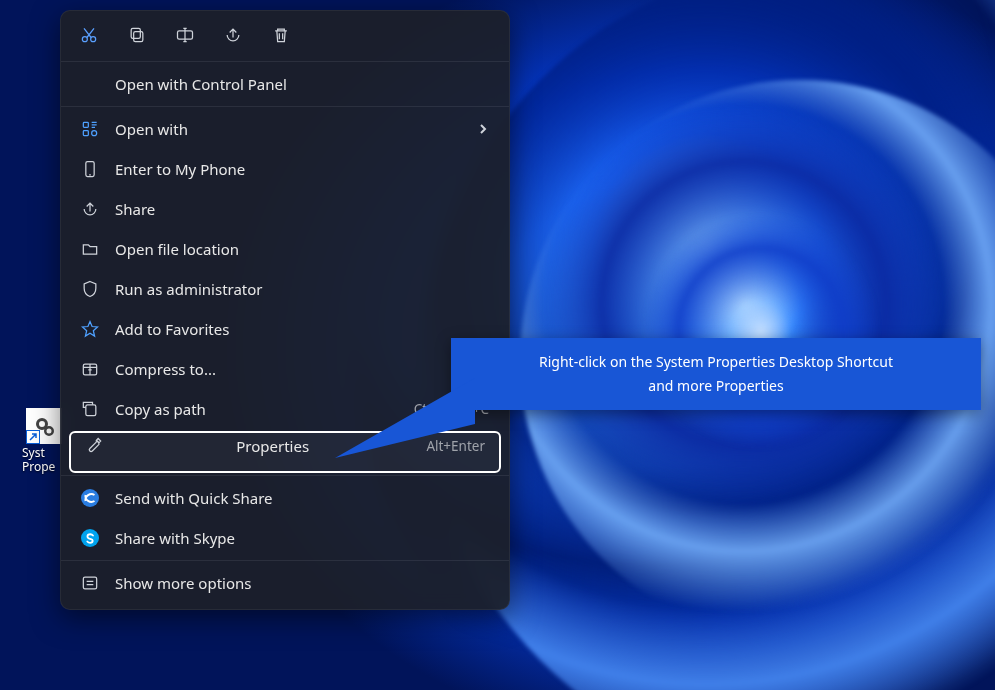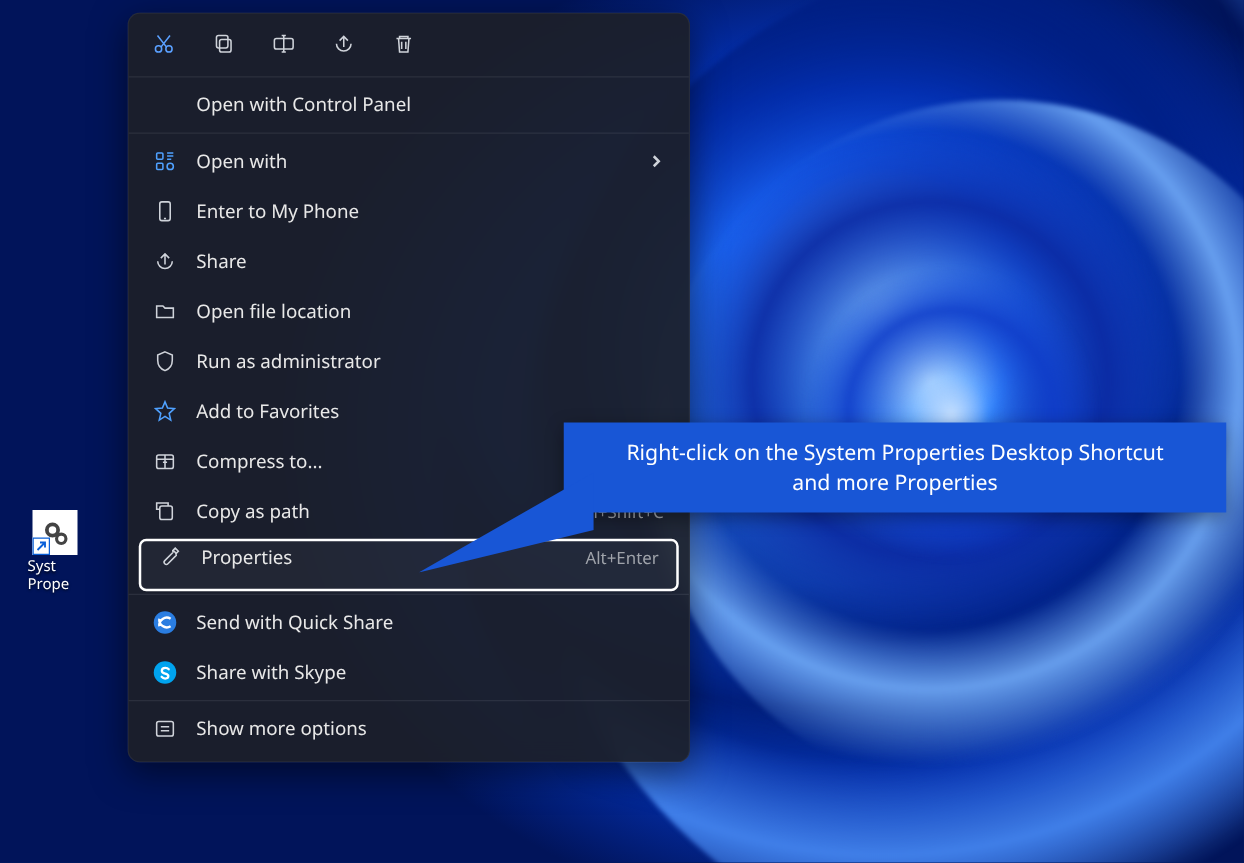--- a/index.html
+++ b/index.html
@@ -67,21 +67,20 @@
     width: 450px;
     background: rgba(28,32,40,.92);
     backdrop-filter: blur(8px);
     border: 1px solid rgba(255,255,255,.06);
     border-radius: 10px;
     box-shadow: 0 8px 28px rgba(0,0,0,.5);
     z-index: 5;
     color: #e8e8e8;
     font-size: 15px;
     padding-bottom: 6px;
-    margin-left: 42px;
   }
   .cm-iconrow {
     display: flex;
     gap: 28px;
     padding: 14px 18px 14px 18px;
   }
   .cm-iconrow .ib { width: 20px; height: 20px; display:flex; align-items:center; justify-content:center; }
   .cm-iconrow svg { width: 20px; height: 20px; stroke: #cfd3da; fill:none; stroke-width:1.5; }
   .cm-iconrow .ib.accent svg { stroke: #5aa0ff; }
   .sep { height: 1px; background: rgba(255,255,255,.08); margin: 2px 0; }
@@ -102,32 +101,33 @@
   .cm-item .shortcut { color: #9fa3aa; font-size: 13.5px; }
   .cm-item .chev { width: 14px; display:flex; justify-content:flex-end; }
   .cm-item .chev svg { width:12px; height:12px; stroke:#cfd3da; fill:none; stroke-width:2; }
   .cm-default { padding-left: 50px; font-weight: 400; }
   .cm-item.highlight {
     border: 2px solid #fff;
     background: rgba(255,255,255,.04);
     margin: 2px 8px;
     padding: 6px 14px 18px 12px;
     height: 42px;
+    text-align: center;
   }
 
   
   .callout {
     position: absolute;
     left: 451px; top: 338px;
     z-index: 6;
   }
   .callout .box {
     background: #1856d6;
     color: #fff;
-    font-size: 17px;
+    font-size: 14px;
     line-height: 24px;
     padding: 12px 20px;
     width: 530px;
     text-align: center;
     box-shadow: 0 4px 14px rgba(0,0,0,.4);
   }
   .callout .tail {
     position: absolute;
     left: -1px; top: 50px;
     width: 0; height: 0;

